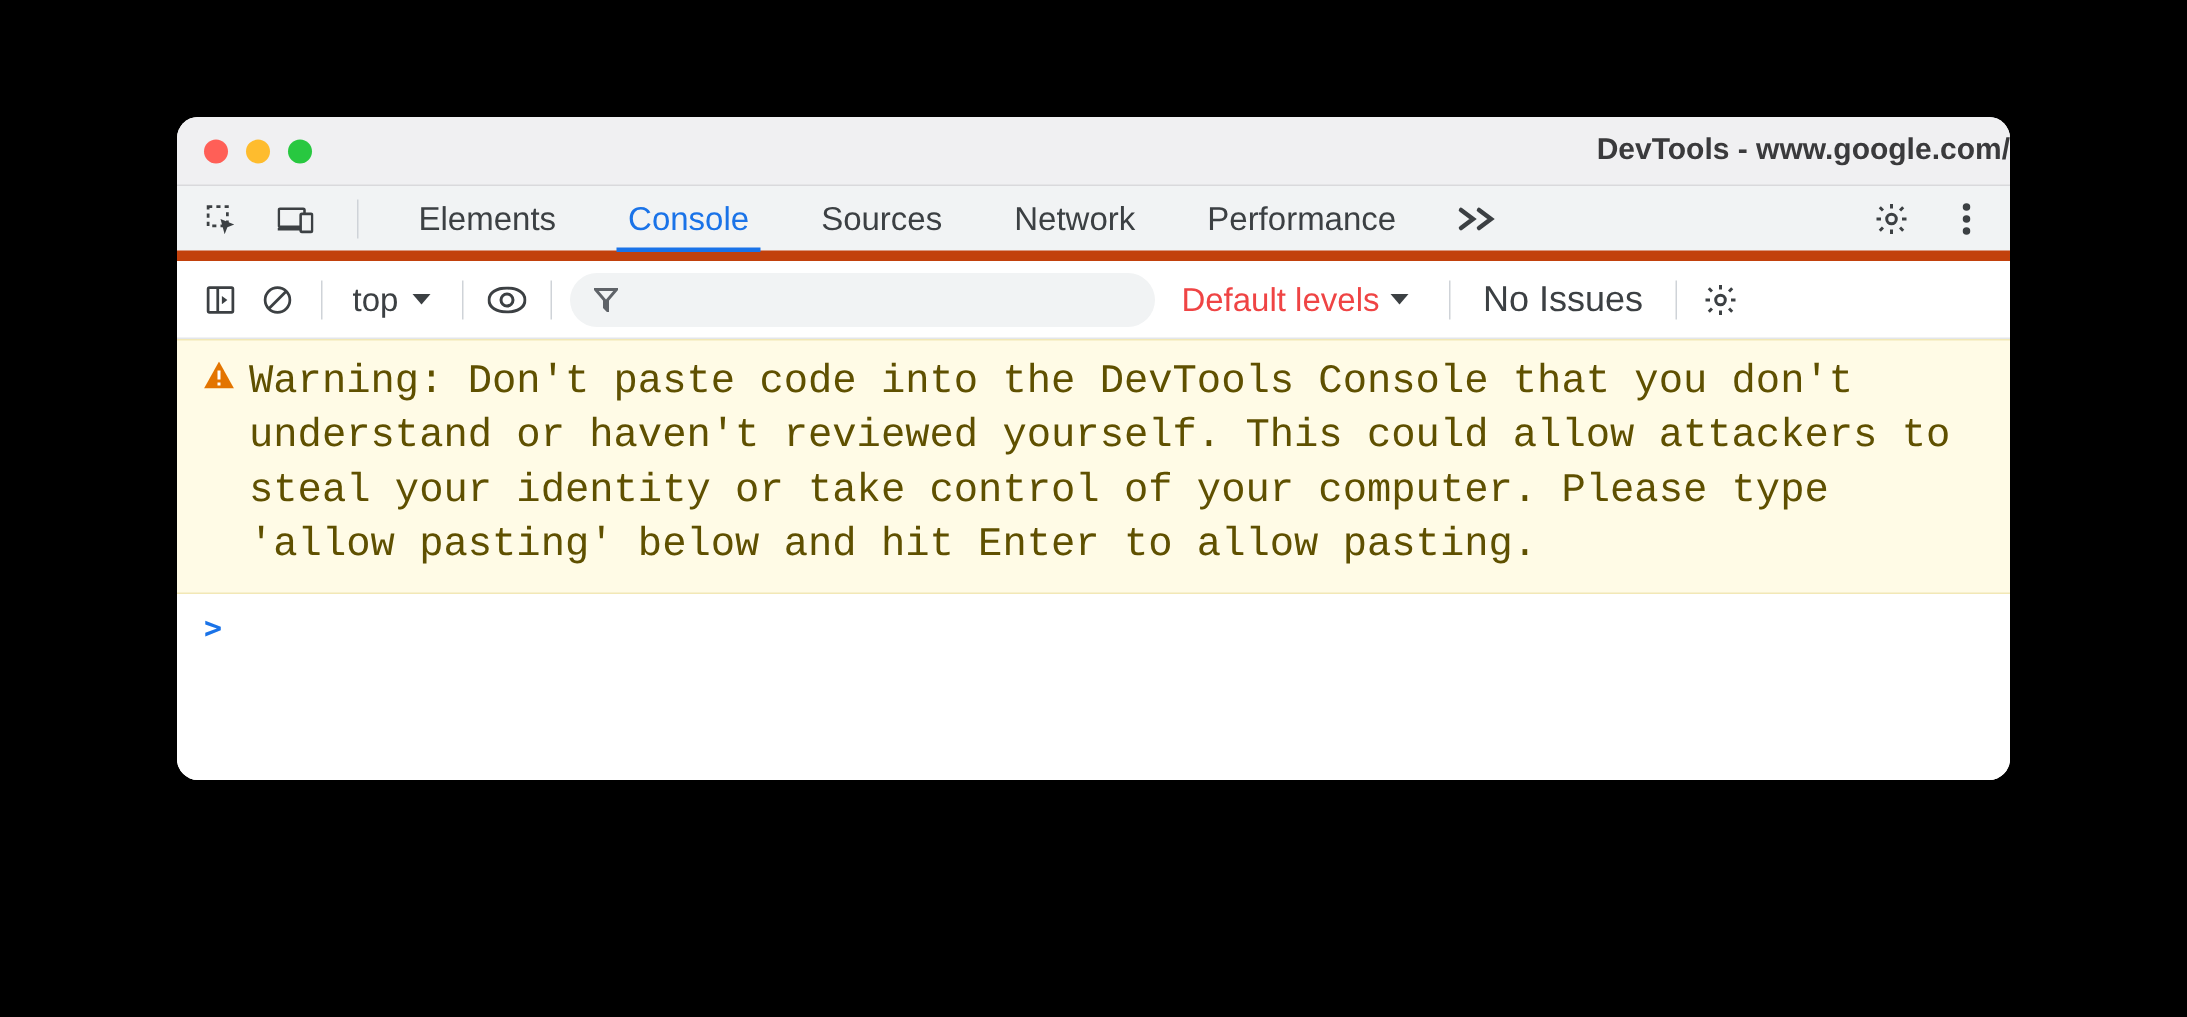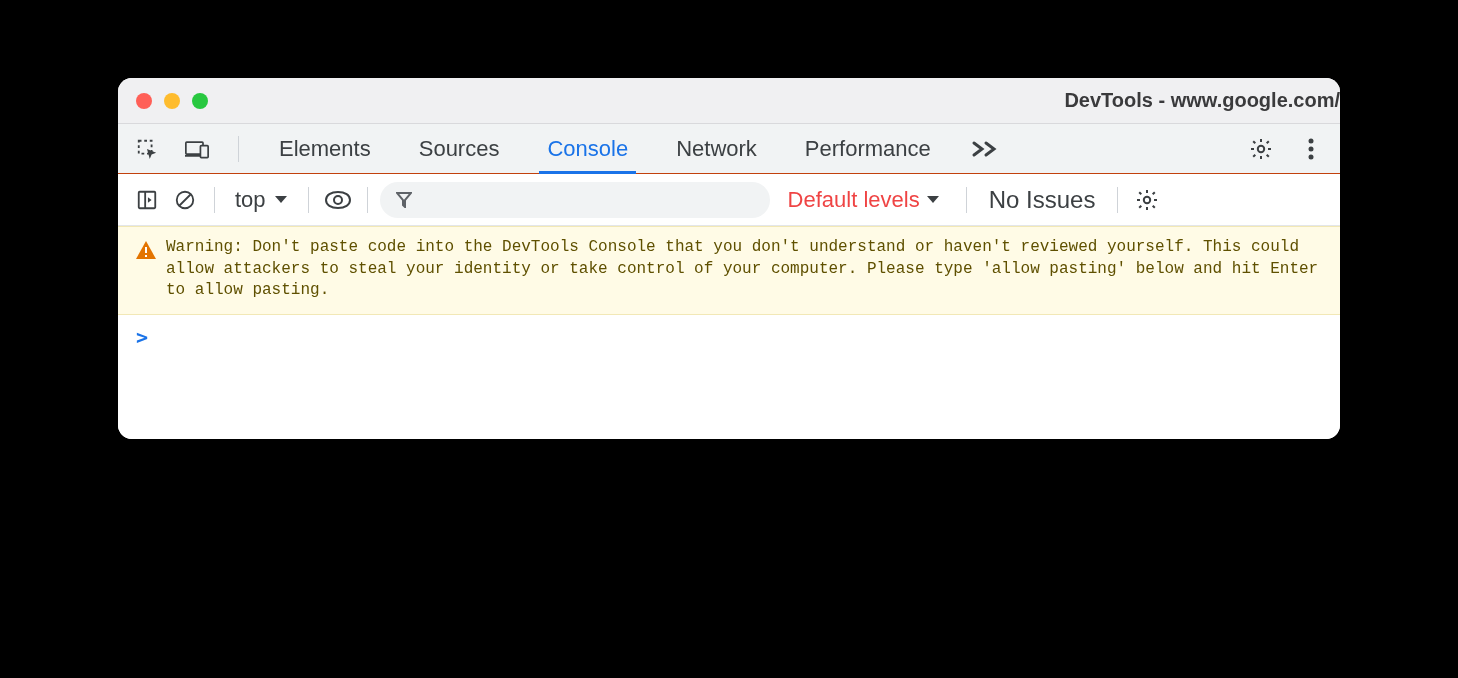--- a/index.html
+++ b/index.html
@@ -42,21 +42,21 @@
   .tl-min { background:#febc2e; }
   .tl-max { background:#28c840; }
   .title {
     flex:1; text-align:right;
     font-weight:700; font-size:20px; color:#3a3a3c;
   }
   .tabbar {
     height: 50px;
     display:flex; align-items:center;
     background:#f1f3f4;
-    border-bottom:1px solid #c2410c;
+    border-bottom:7px solid #c2410c;
     padding: 0 12px;
     gap: 16px;
   }
   .icon-btn {
     width:34px; height:34px;
     display:flex; align-items:center; justify-content:center;
     color:#3c4043; border-radius:4px;
     cursor:pointer;
   }
   .vdiv { width:1px; height:26px; background:#cfd3d8; margin:0 8px; }
@@ -102,21 +102,21 @@
   }
   .issues { font-size:24px; color:#3c4043; padding:0 10px; white-space:nowrap; }
   .console-body { background:#fff; }
   .warning-row {
     background:#fffbe6;
     border-top:1px solid #f2e8b6;
     border-bottom:1px solid #f2e8b6;
     padding:10px 18px 12px 18px;
     display:flex; gap:10px;
     font-family: Menlo, Monaco, "Courier New", monospace;
-    font-size:16px; line-height:1.35;
+    font-size:27px; line-height:1.35;
     color:#5f5000;
   }
   .warn-icon { flex:0 0 auto; margin-top:4px; }
   .prompt-row {
     padding: 10px 18px 90px 18px;
   }
   .chev { color:#1a73e8; font-size:20px; font-weight:700; font-family:Menlo,monospace; }
   svg { display:block; }
 </style>
 </head>
@@ -142,22 +142,22 @@
     </div>
     <div class="icon-btn">
       <svg width="24" height="20" viewBox="0 0 28 20" fill="none" stroke="#3c4043" stroke-width="2">
         <rect x="1" y="2" width="20" height="14" rx="1"></rect>
         <line x1="0" y1="18" x2="22" y2="18"></line>
         <rect x="18" y="6" width="9" height="14" rx="1" fill="#f1f3f4"></rect>
       </svg>
     </div>
     <div class="vdiv"></div>
     <div class="tab">Elements</div>
+    <div class="tab active">Console</div>
     <div class="tab">Sources</div>
-    <div class="tab active">Console</div>
     <div class="tab">Network</div>
     <div class="tab">Performance</div>
     <div class="icon-btn" style="width:44px;">
       <svg width="28" height="18" viewBox="0 0 28 18" stroke="#3c4043" stroke-width="3" fill="none" stroke-linecap="round">
         <path d="M3 3 L11 9 L3 15"></path>
         <path d="M15 3 L23 9 L15 15"></path>
       </svg>
     </div>
     <div class="spacer"></div>
     <div class="icon-btn">

